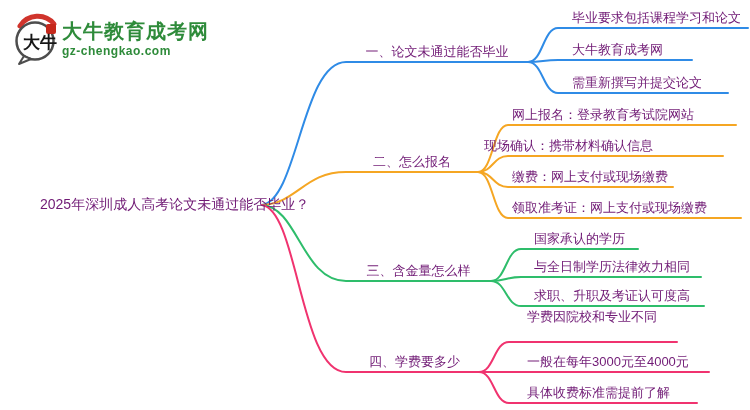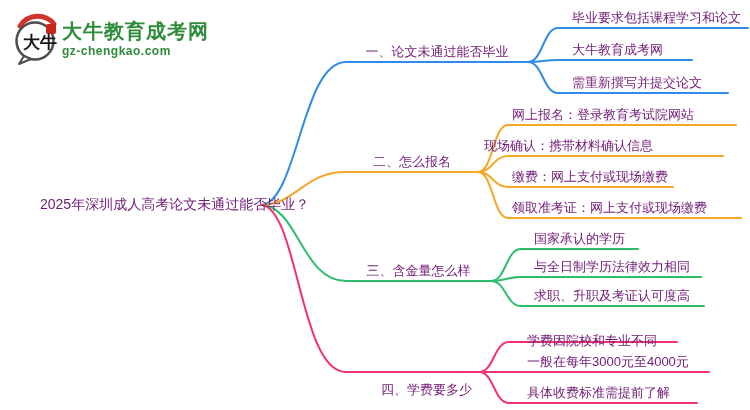--- a/index.html
+++ b/index.html
@@ -76,18 +76,18 @@
   <div class="node" style="left:512px;top:107px;">网上报名：登录教育考试院网站</div>
   <div class="node" style="left:484px;top:138px;">现场确认：携带材料确认信息</div>
   <div class="node" style="left:512px;top:169px;">缴费：网上支付或现场缴费</div>
   <div class="node" style="left:512px;top:200px;">领取准考证：网上支付或现场缴费</div>
 
   <div class="node branch-label" style="left:346px;top:263px;width:145px;">三、含金量怎么样</div>
   <div class="node" style="left:534px;top:231px;">国家承认的学历</div>
   <div class="node" style="left:534px;top:259px;">与全日制学历法律效力相同</div>
   <div class="node" style="left:534px;top:288px;">求职、升职及考证认可度高</div>
 
-  <div class="node branch-label" style="left:360px;top:354px;width:133px;margin-top:28px;">四、学费要多少</div>
-  <div class="node" style="left:527px;top:333px;">学费因院校和专业不同</div>
+  <div class="node branch-label" style="left:348px;top:354px;width:133px;">四、学费要多少</div>
+  <div class="node" style="left:527px;top:309px;">学费因院校和专业不同</div>
   <div class="node" style="left:527px;top:354px;">一般在每年3000元至4000元</div>
   <div class="node" style="left:527px;top:385px;">具体收费标准需提前了解</div>
 
 </div>
 
 </body></html>

